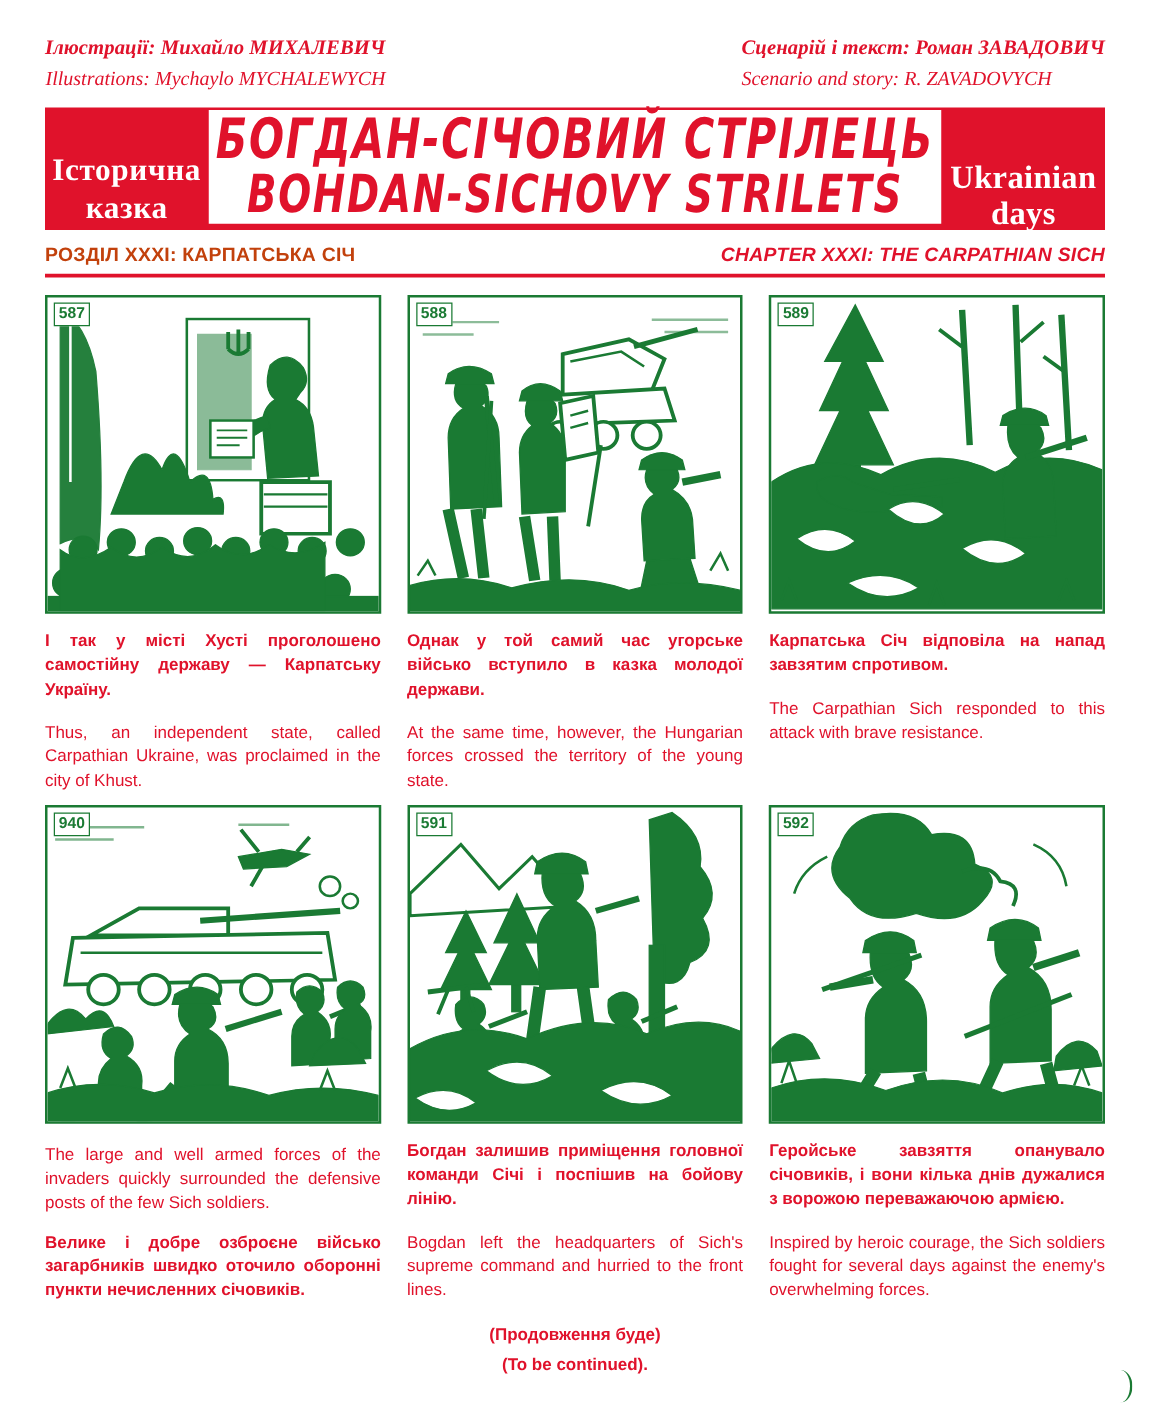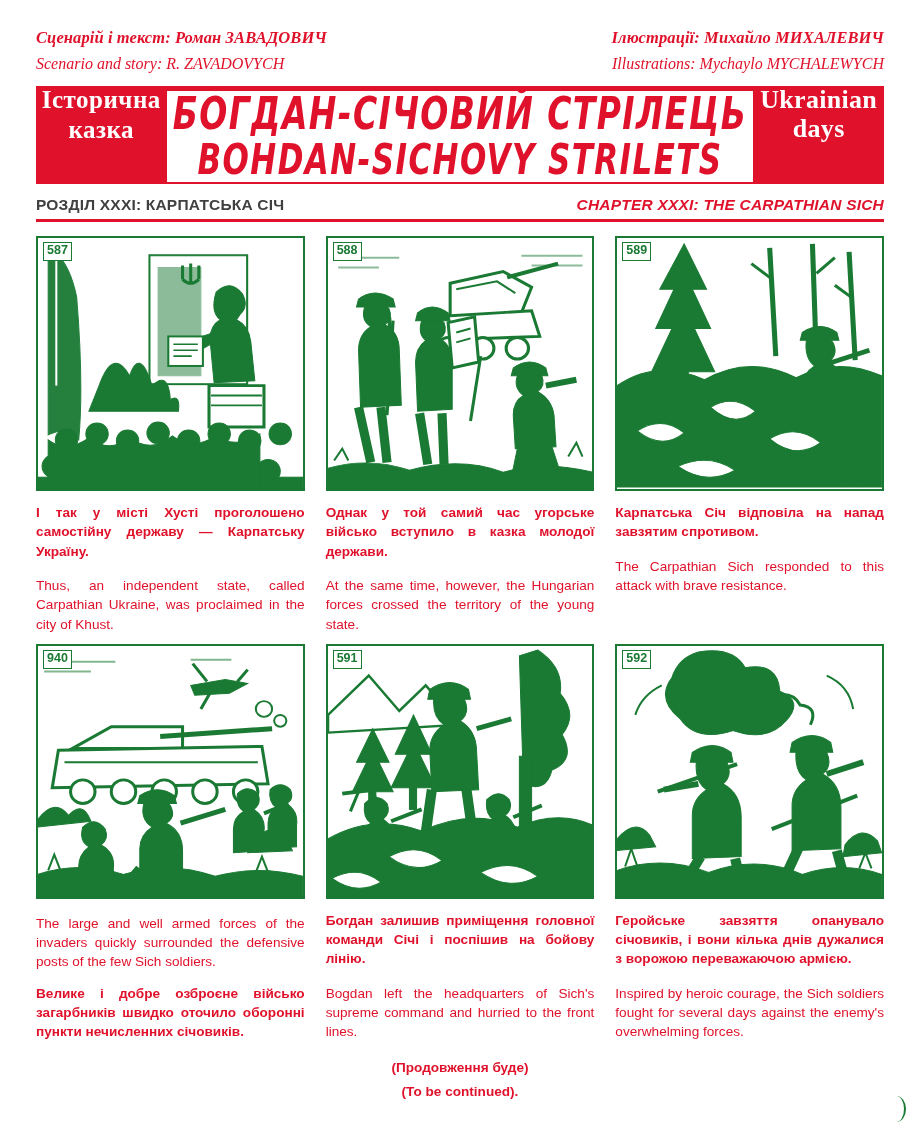--- a/index.html
+++ b/index.html
@@ -49,21 +49,21 @@
     white-space: nowrap;
     margin-top: 2px;
   }
 
   
   .banner {
     margin: 11px 36px 0 36px;
     height: 98px;
     background: #e0122b;
     display: flex;
-    align-items: flex-start;
+    align-items: flex-end;
     position: relative;
   }
   .banner-left {
     width: 175px;
     display: flex;
     flex-direction: column;
     align-items: center;
     justify-content: center;
     color: #ffffff;
     line-height: 1.08;
@@ -144,21 +144,21 @@
     justify-content: space-between;
     align-items: flex-end;
     border-bottom: 3px solid #e0122b;
     padding-bottom: 5px;
   }
   .chapter-uk {
     font-family: "Liberation Sans", sans-serif;
     font-weight: bold;
     font-size: 15.5px;
     letter-spacing: 0.2px;
-    color: #404040;
+    color: #c2410c;
   }
   .chapter-en {
     font-family: "Liberation Sans", sans-serif;
     font-weight: bold;
     font-style: italic;
     font-size: 15.5px;
     letter-spacing: 0.2px;
     color: #e0122b;
   }
 
@@ -226,27 +226,27 @@
     border-right: 2px solid #1a7a33;
     border-radius: 0 60% 60% 0 / 0 50% 50% 0;
   }
 </style>
 </head>
 <body>
 
 <div class="page">
 
   <div class="credits">
+    <div class="credit-col right">
+      <div class="credit-uk">Ілюстрації: Михайло МИХАЛЕВИЧ</div>
+      <div class="credit-en">Illustrations: Mychaylo MYCHALEWYCH</div>
+    </div>
     <div class="credit-col left">
       <div class="credit-uk">Сценарій і текст: Роман ЗАВАДОВИЧ</div>
       <div class="credit-en">Scenario and story: R. ZAVADOVYCH</div>
-    </div>
-    <div class="credit-col right">
-      <div class="credit-uk">Ілюстрації: Михайло МИХАЛЕВИЧ</div>
-      <div class="credit-en">Illustrations: Mychaylo MYCHALEWYCH</div>
     </div>
   </div>
 
   <div class="banner">
     <div class="banner-left">
       <div class="l1">Історична</div>
       <div class="l2">казка</div>
     </div>
     <div class="banner-center">
       <div class="banner-title-uk">БОГДАН-СІЧОВИЙ СТРІЛЕЦЬ</div>

